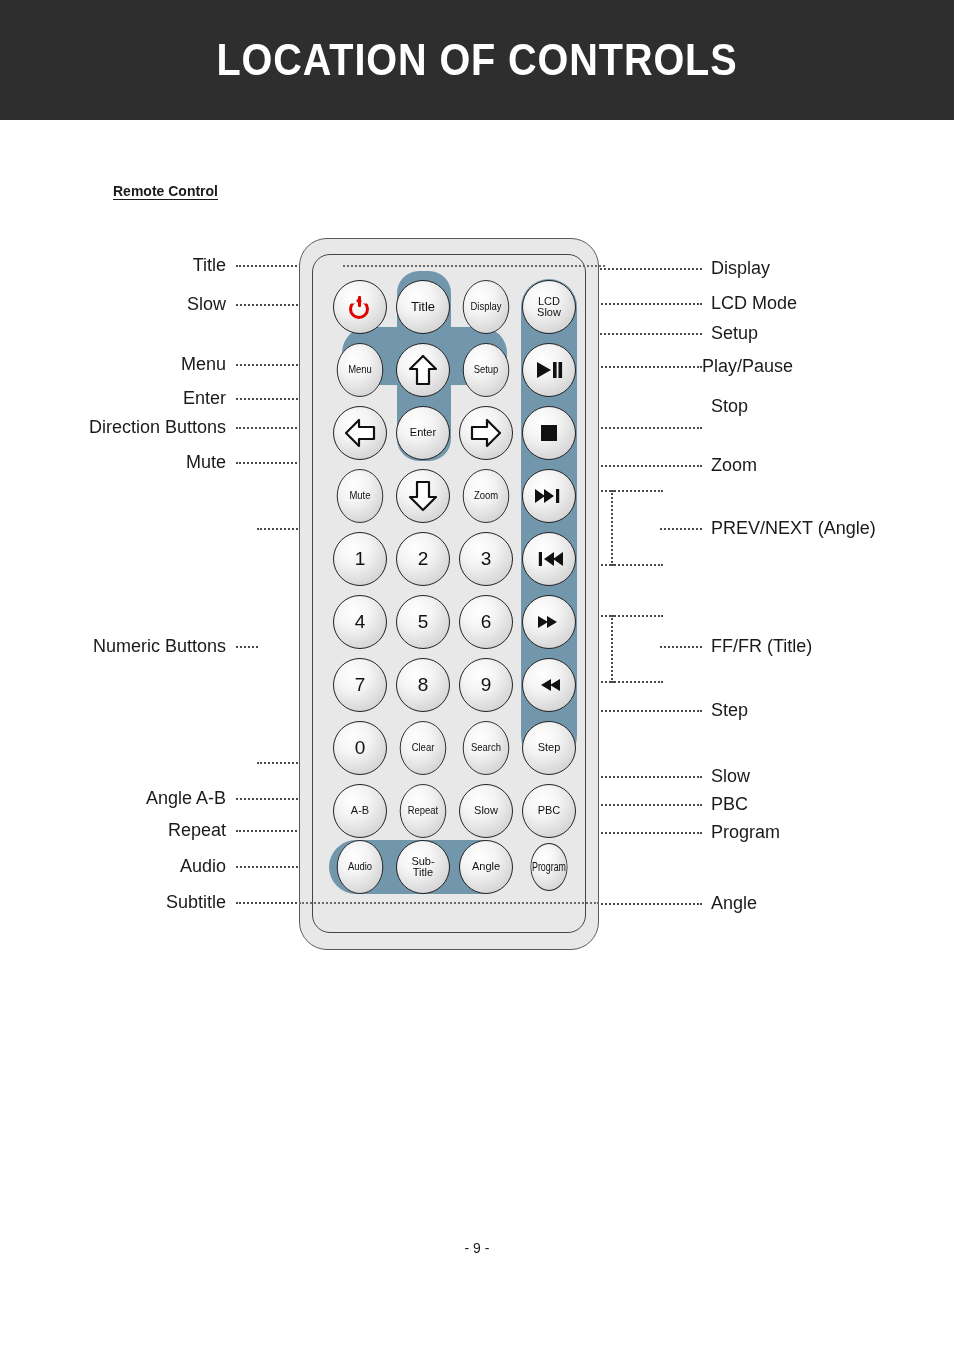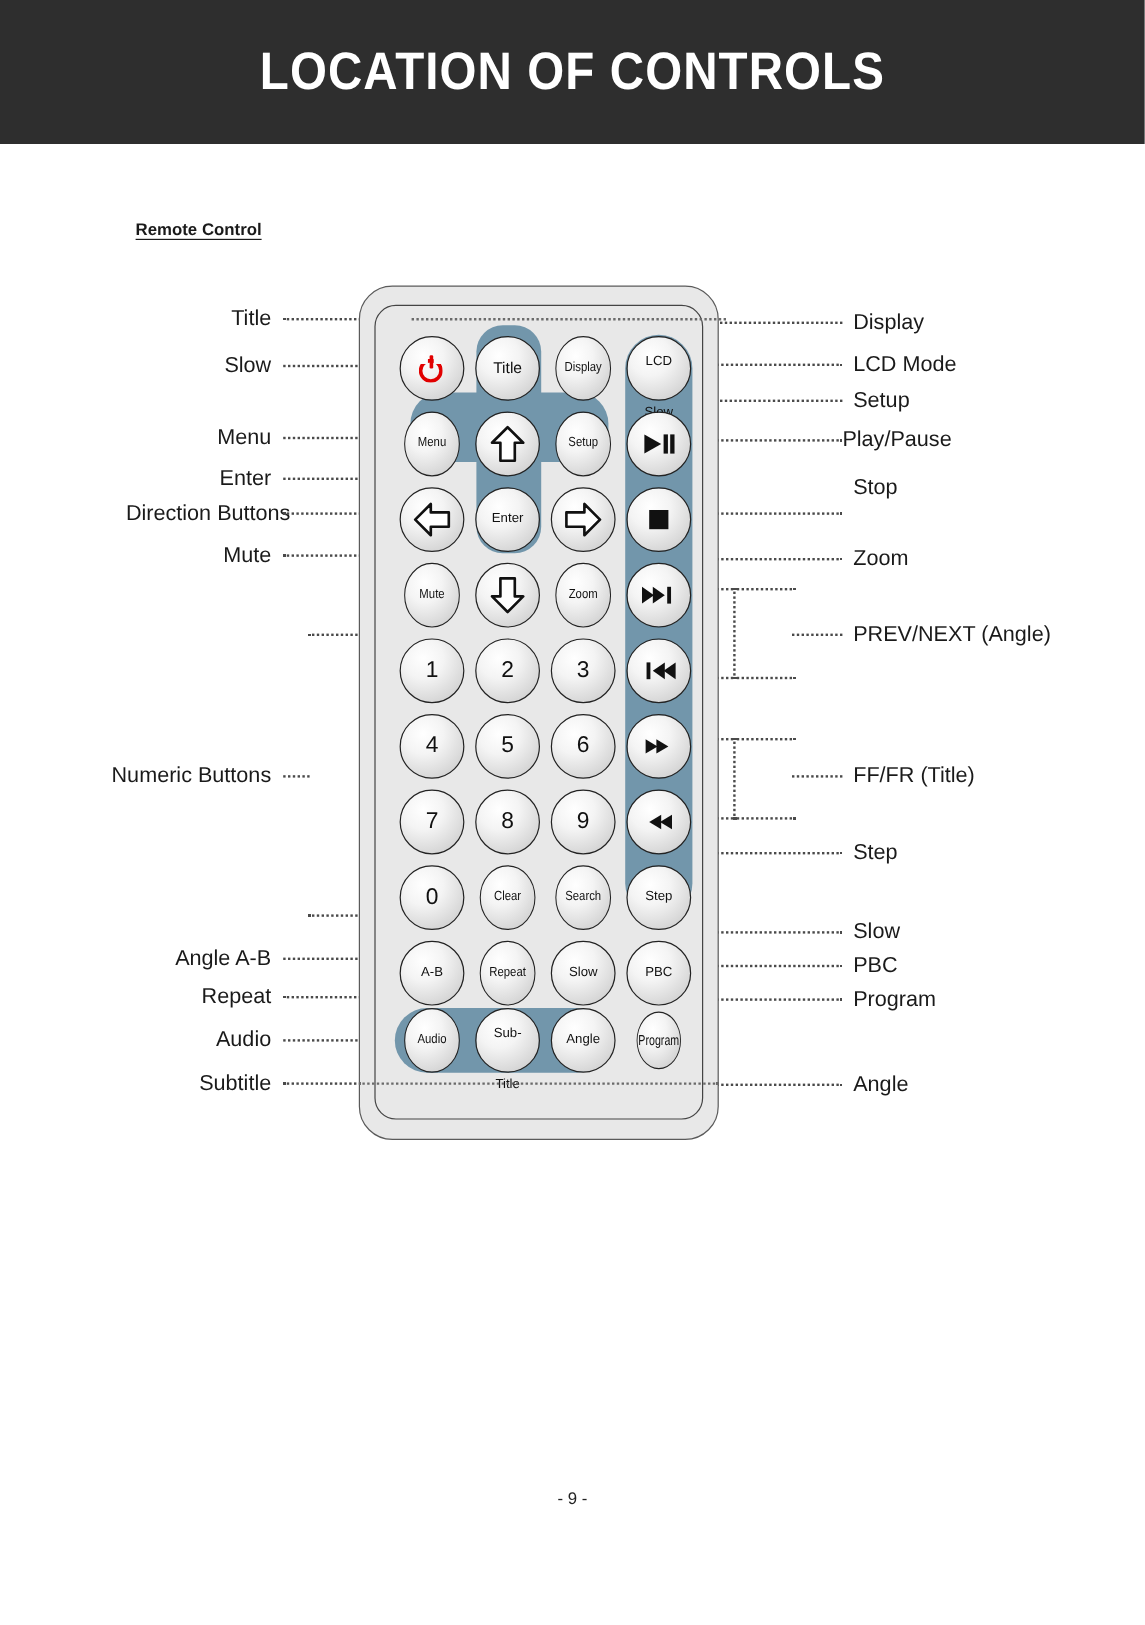--- a/index.html
+++ b/index.html
@@ -73,21 +73,21 @@
   .btn{
     position:absolute;border-radius:50%;
     border:1.6px solid #222;
     background:radial-gradient(circle at 36% 30%, #ffffff 0%, #f4f4f4 34%, #d9d9d9 72%, #c4c4c4 100%);
     display:flex;align-items:center;justify-content:center;
     color:#111;font-size:13px;line-height:1.02;text-align:center;
     box-sizing:border-box;
   }
   .btn.small{font-size:11px;}
   .btn.num{font-size:19px;}
-  .btn .two-line{display:block;margin-top:32px;}
+  .btn .two-line{display:block;}
   .btn.squeeze{transform:scaleX(.86);}
   .btn.squeeze-hard{transform:scaleX(.74);}
 
   
   .power-icon{
     position:relative;width:22px;height:22px;
   }
   .power-icon .ring{
     position:absolute;left:0;top:3px;width:20px;height:20px;
     border:3.2px solid #e10000;border-radius:50%;
@@ -130,21 +130,21 @@
 
 <div class="callout left" style="left:0;top:295px;width:226px;">Slow</div>
 <div class="leader" style="left:236px;top:304px;width:110px;"></div>
 
 <div class="callout left" style="left:0;top:355px;width:226px;">Menu</div>
 <div class="leader" style="left:236px;top:364px;width:110px;"></div>
 
 <div class="callout left" style="left:0;top:389px;width:226px;">Enter</div>
 <div class="leader" style="left:236px;top:398px;width:182px;"></div>
 
-<div class="callout left" style="left:0;top:418px;width:226px;margin-left:16px;">Direction Buttons</div>
+<div class="callout left" style="left:0;top:418px;width:226px;">Direction Buttons</div>
 <div class="leader" style="left:236px;top:427px;width:112px;"></div>
 
 <div class="callout left" style="left:0;top:453px;width:226px;">Mute</div>
 <div class="leader" style="left:236px;top:462px;width:116px;"></div>
 
 <div class="callout left" style="left:0;top:637px;width:226px;">Numeric Buttons</div>
 <div class="leader" style="left:236px;top:646px;width:22px;"></div>
 <div class="bracket no-left" style="left:257px;top:528px;width:48px;height:236px;"></div>
 
 <div class="callout left" style="left:0;top:789px;width:226px;">Angle A-B</div>

